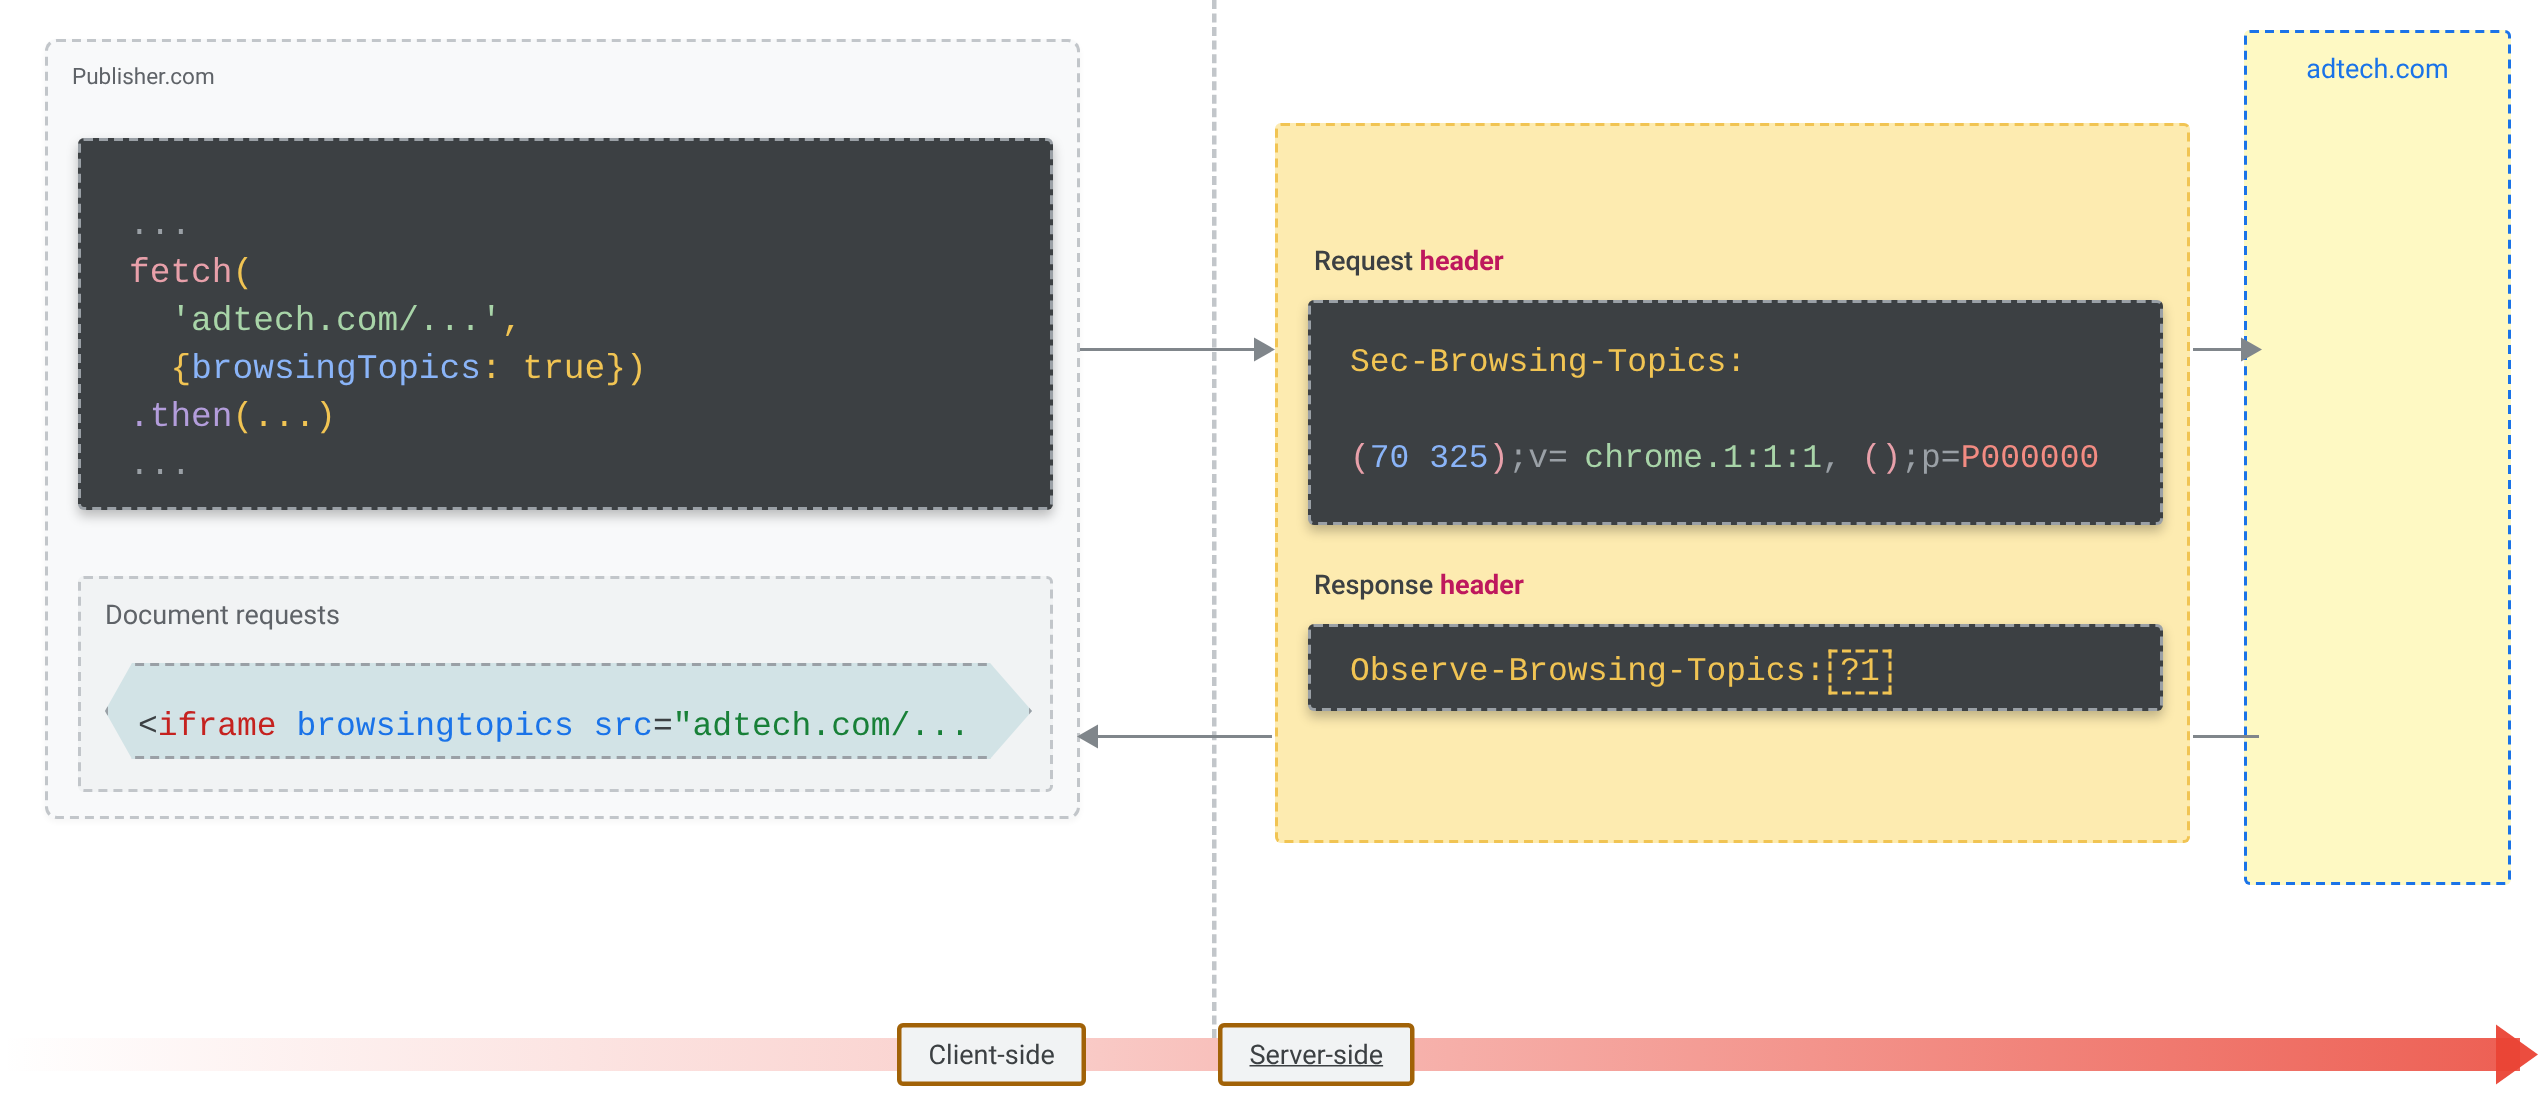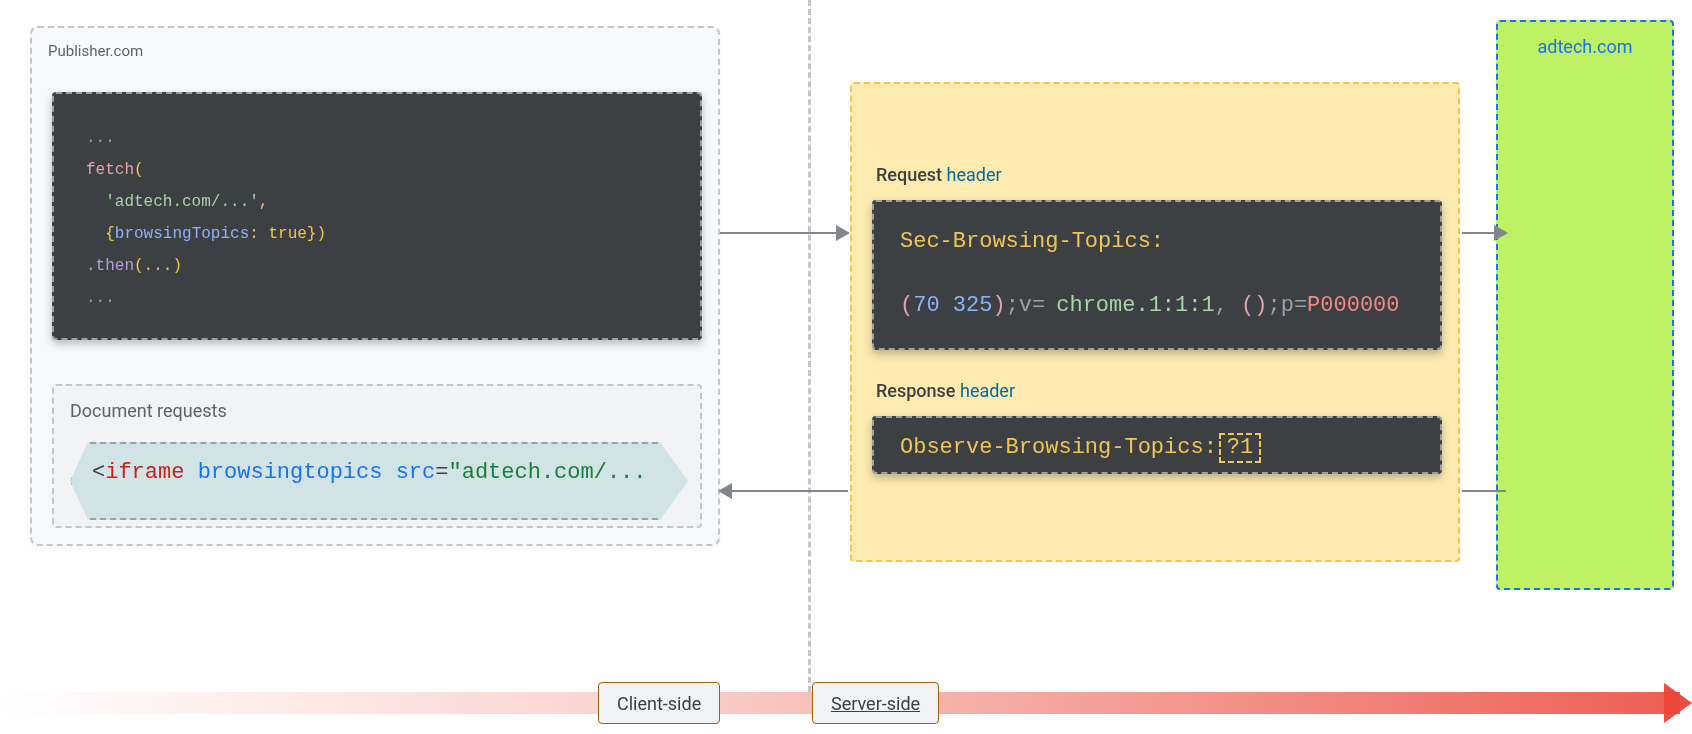--- a/index.html
+++ b/index.html
@@ -38,22 +38,22 @@
   .codebox {
     position: absolute;
     left: 20px;
     top: 64px;
     width: 650px;
     height: 248px;
     background: #3c4043;
     border: 2px dashed #9aa0a6;
     border-radius: 4px;
     box-shadow: 0 4px 8px rgba(0,0,0,0.25);
-    padding: 28px 32px;
-    font-size: 16px;
+    padding: 40px 32px;
+    font-size: 23px;
     line-height: 32px;
     color: #9aa0a6;
     white-space: pre;
   }
 
   .dotdot { color: #9aa0a6; }
   .fn-fetch { color: #e8a0aa; }      
   .str { color: #a8d4a8; }           
   .paren { color: #f1c453; }         
   .key-blue { color: #8ab4f8; }      
@@ -76,25 +76,25 @@
     left: 16px;
     top: 14px;
     font-size: 18px;
     color: #5f6368;
   }
   .tagbox {
     position: absolute;
     left: 16px;
     top: 56px;
     width: 618px;
-    height: 78px;
+    height: 64px;
     background: #d2e3e6;
     border: 2px dashed #9aa0a6;
     box-shadow: 0 4px 8px rgba(0,0,0,0.18);
-    padding: 16px 20px;
+    padding: 28px 20px;
     font-size: 22px;
     clip-path: polygon(0 50%, 18px 0, calc(100% - 28px) 0, 100% 50%, calc(100% - 28px) 100%, 18px 100%);
   }
   .tag-angle { color: #3c4043; }
   .tag-name { color: #c5221f; font-weight: 500; }
   .tag-attr { color: #1a73e8; }
   .tag-eq { color: #3c4043; }
   .tag-val { color: #188038; }
 
   
@@ -126,21 +126,21 @@
     font-size: 20px;
     color: #3c4043;
     font-weight: 500;
   }
   .hlabel {
     position: absolute;
     left: 24px;
     font-size: 18px;
     color: #3c4043;
   }
-  .hlabel .light { color: #0369a1; font-weight: 400; }
+  .hlabel .light { color: #be185d; font-weight: 700; }
   .hlabel .strong { font-weight: 500; }
 
   .codehdr {
     position: absolute;
     left: 20px;
     width: 570px;
     background: #3c4043;
     border: 2px dashed #9aa0a6;
     border-radius: 4px;
     box-shadow: 0 4px 8px rgba(0,0,0,0.25);
@@ -166,21 +166,21 @@
     line-height: 22px;
   }
 
   
   .adtech {
     position: absolute;
     right: 18px;
     top: 20px;
     width: 178px;
     height: 570px;
-    background: #bef264;
+    background: #fef9c3;
     border: 2px dashed #1a73e8;
     border-radius: 4px;
   }
   .adtech .title {
     position: absolute;
     top: 14px;
     width: 100%;
     text-align: center;
     color: #1a73e8;
     font-size: 18px;
@@ -210,21 +210,21 @@
     border-top: 8px solid transparent;
     border-bottom: 8px solid transparent;
   }
 
   
   .chip {
     position: absolute;
     top: 682px;
     height: 42px;
     background: #f1f3f4;
-    border: 1px solid #a16207;
+    border: 3px solid #a16207;
     border-radius: 4px;
     display: flex;
     align-items: center;
     padding: 0 18px;
     font-size: 18px;
     color: #3c4043;
   }
 
   
   .gradbar {

